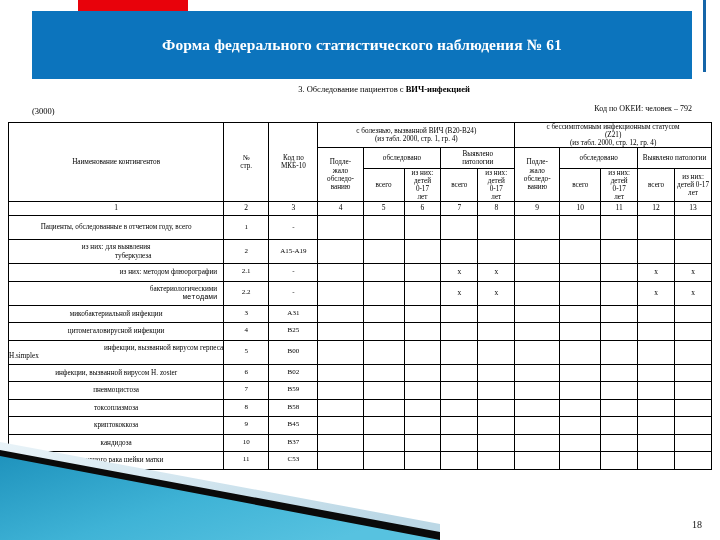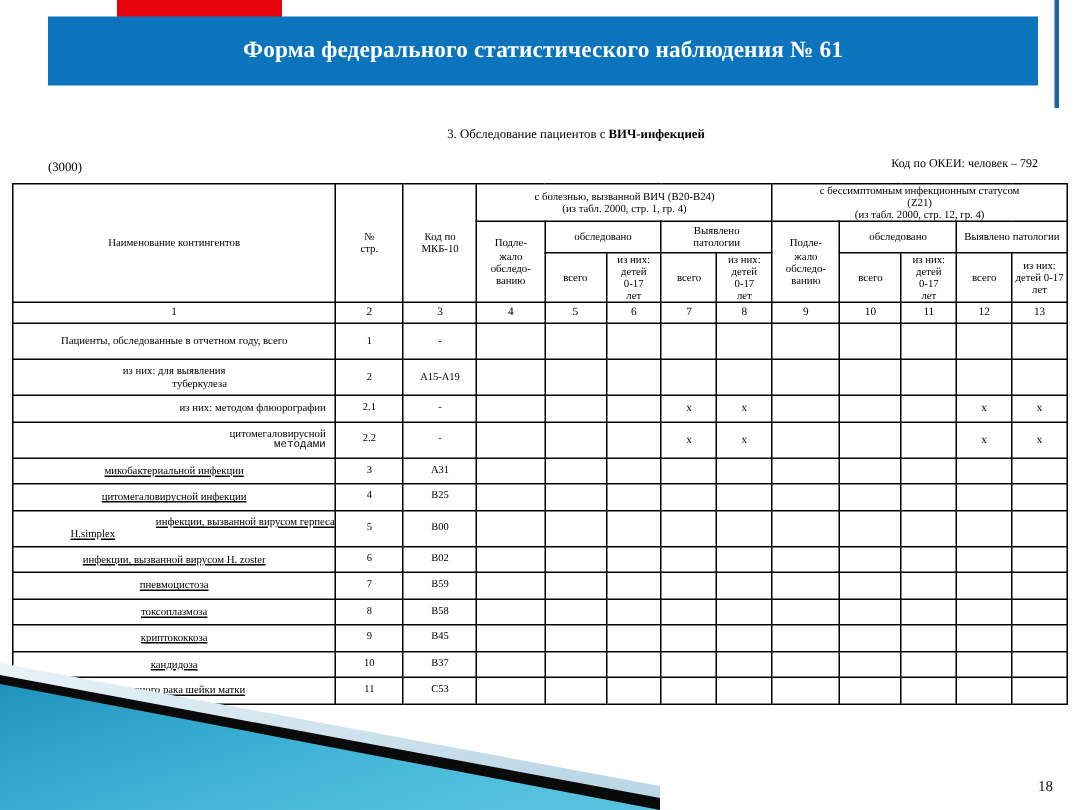--- a/index.html
+++ b/index.html
@@ -23,21 +23,21 @@
     top: 0;
     width: 110px;
     height: 12px;
     background: #e8020b;
   }
   .title-banner {
     position: absolute;
     left: 32px;
     top: 11px;
     width: 660px;
-    height: 46px;
+    height: 68px;
     background: #0c74bd;
     color: #ffffff;
     display: flex;
     flex-direction: column;
     align-items: center;
     justify-content: center;
     text-align: center;
     font-family: "Liberation Serif", "DejaVu Serif", serif;
     font-weight: bold;
     font-size: 15.5px;
@@ -119,21 +119,21 @@
   .hdr-tall  { height: 78px; margin-top: 21px; }
   .numrow td { height: 13px; font-size: 7.5px; }
 
   td.namecell {
     text-align: left;
     padding: 1px 3px 1px 4px;
     font-size: 7.2px;
     line-height: 1.18;
   }
   td.namecell.ind2 { text-align: right; padding-right: 6px; }
-  td.namecell.ind3 { text-align: center; text-decoration: underline; }
+  td.namecell.ind3 { text-align: center; }
   .datarow td { height: 16.5px; }
   .datarow.tall td { height: 23px; }
   .mark { font-size: 7.5px; font-weight: bold; }
 
   .page-num {
     position: absolute;
     right: 18px;
     bottom: 10px;
     font-size: 10px;
     font-family: Liberation Serif, serif;
@@ -301,21 +301,21 @@
         <td class="mark">x</td>
         <td class="mark">x</td>
         <td></td>
         <td></td>
         <td></td>
         <td class="mark">x</td>
         <td class="mark">x</td>
       </tr>
       <tr class="datarow tall">
         <td class="namecell ind2">
-          <div>цитомегаловирусной</div>
+          <div>бактериологическими</div>
           <div style="text-align: right; font-family: Liberation Mono, monospace;">методами</div>
         </td>
         <td>2.2</td>
         <td>-</td>
         <td></td>
         <td></td>
         <td></td>
         <td class="mark">x</td>
         <td class="mark">x</td>
         <td></td>
@@ -350,21 +350,21 @@
         <td></td>
         <td></td>
         <td></td>
         <td></td>
         <td></td>
         <td></td>
       </tr>
       <tr class="datarow tall">
         <td class="namecell ind3">
           <div style="text-align: right;">инфекции, вызванной вирусом герпеса</div>
-          <div style="text-align: left; margin-left: 38px;">H.simplex</div>
+          <div style="text-align: left;">H.simplex</div>
         </td>
         <td>5</td>
         <td>B00</td>
         <td></td>
         <td></td>
         <td></td>
         <td></td>
         <td></td>
         <td></td>
         <td></td>

